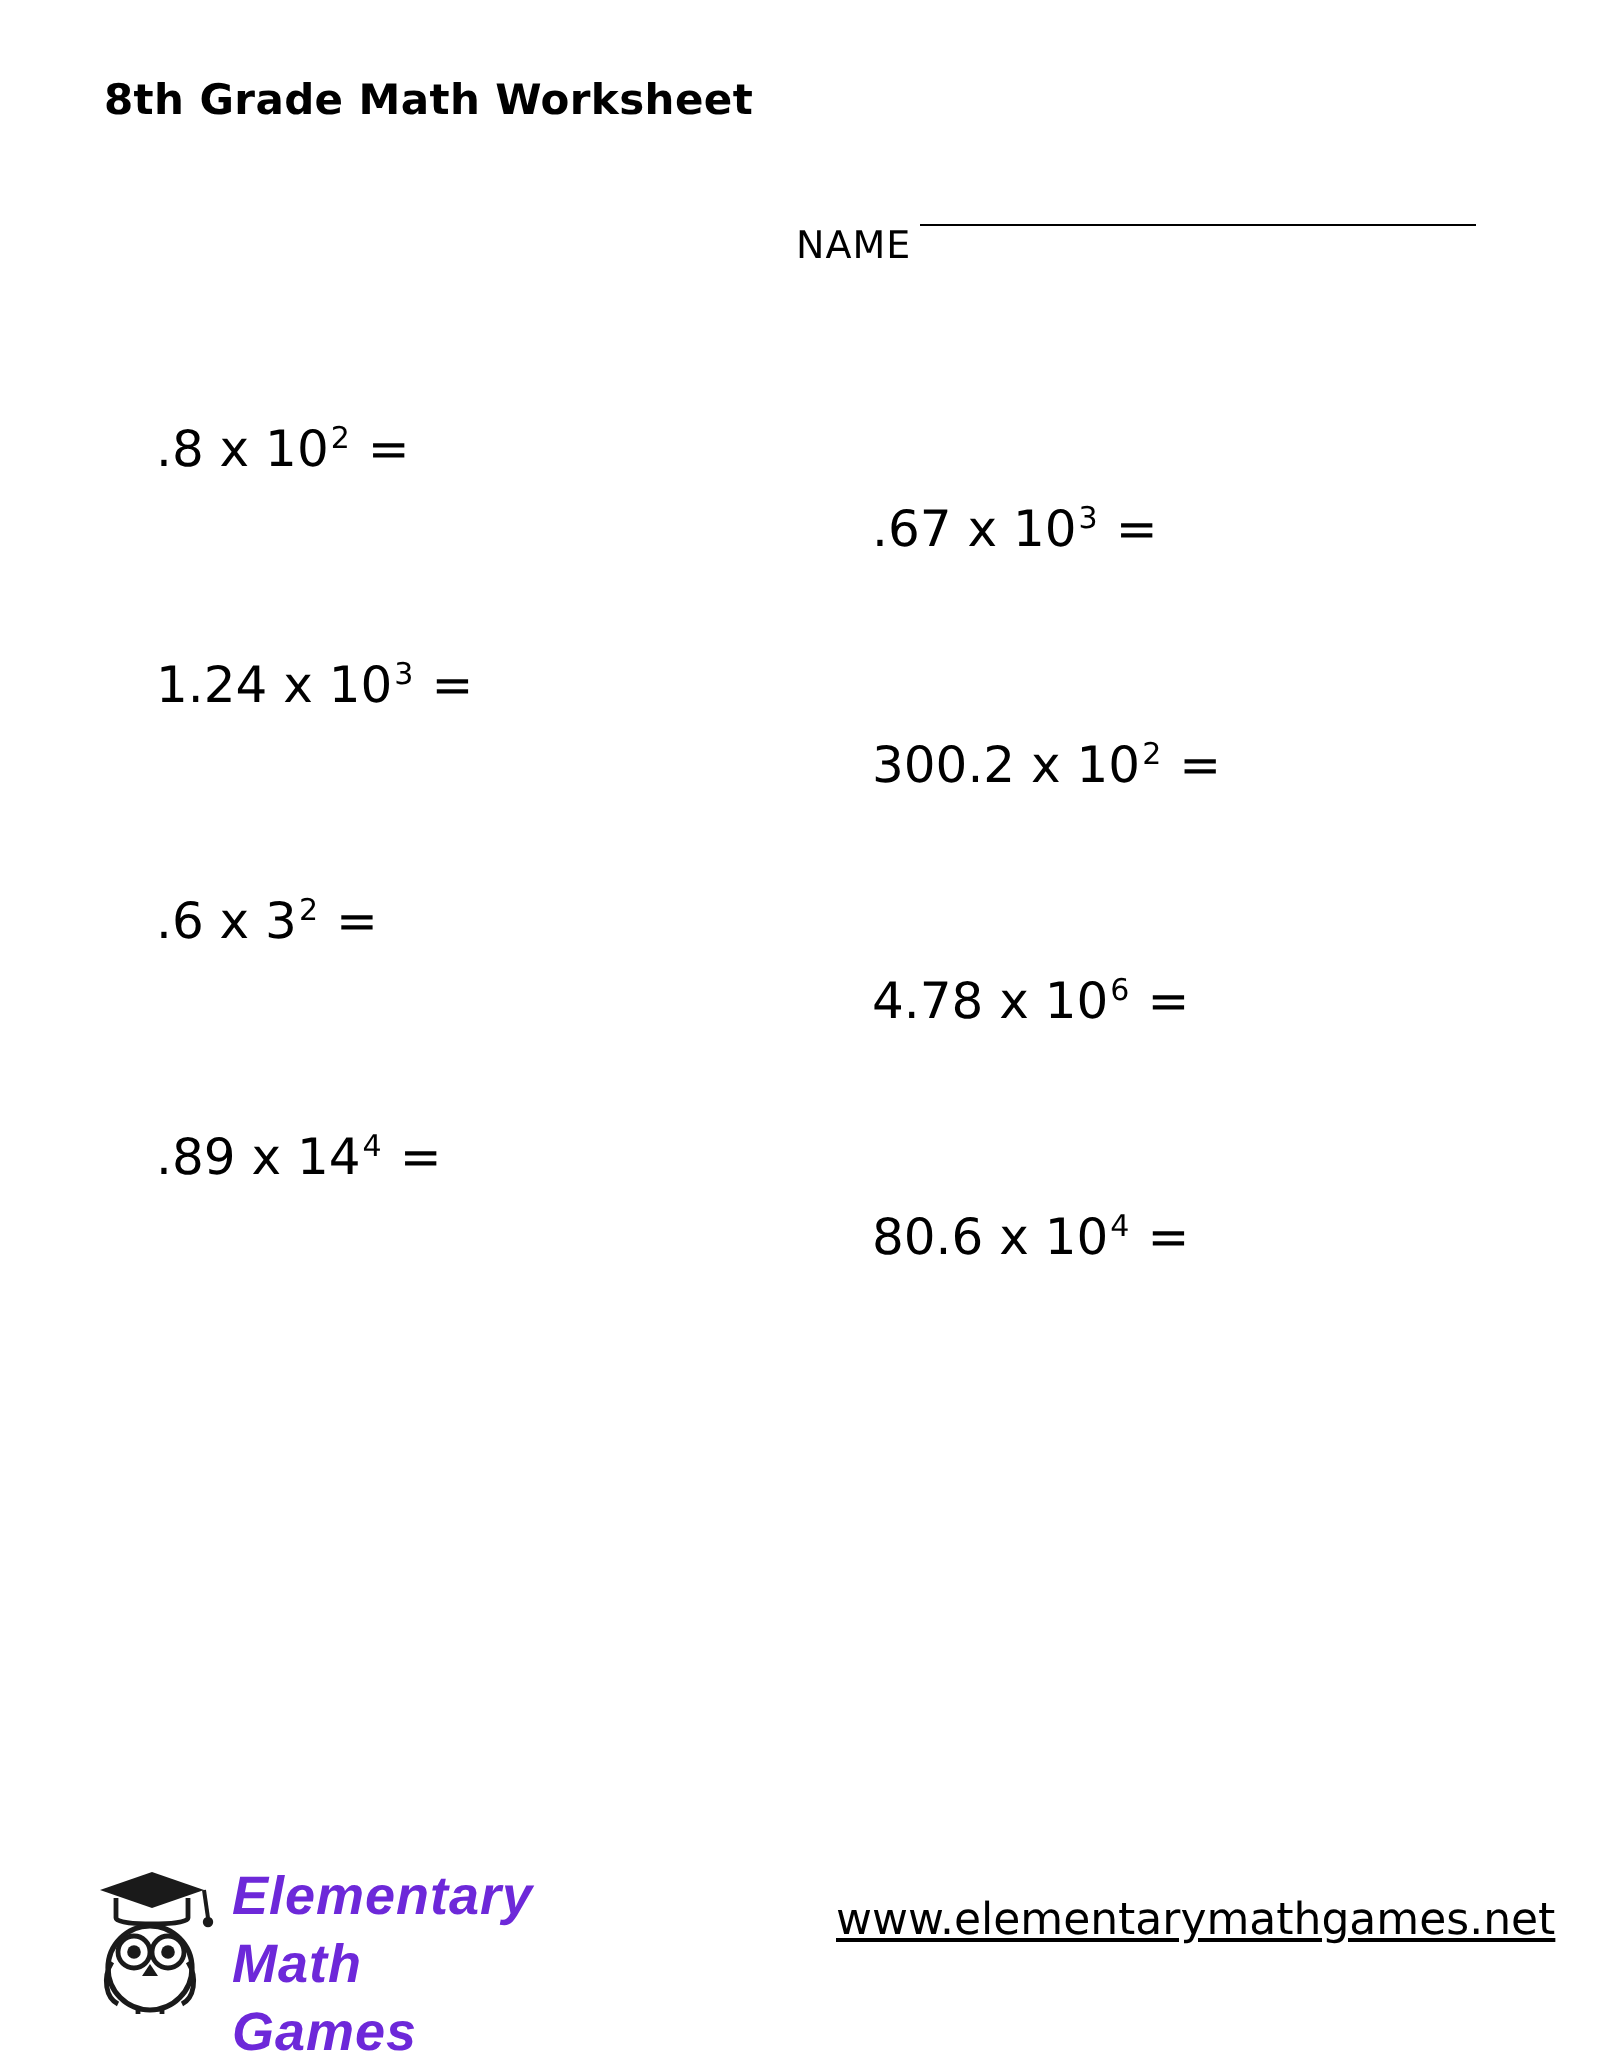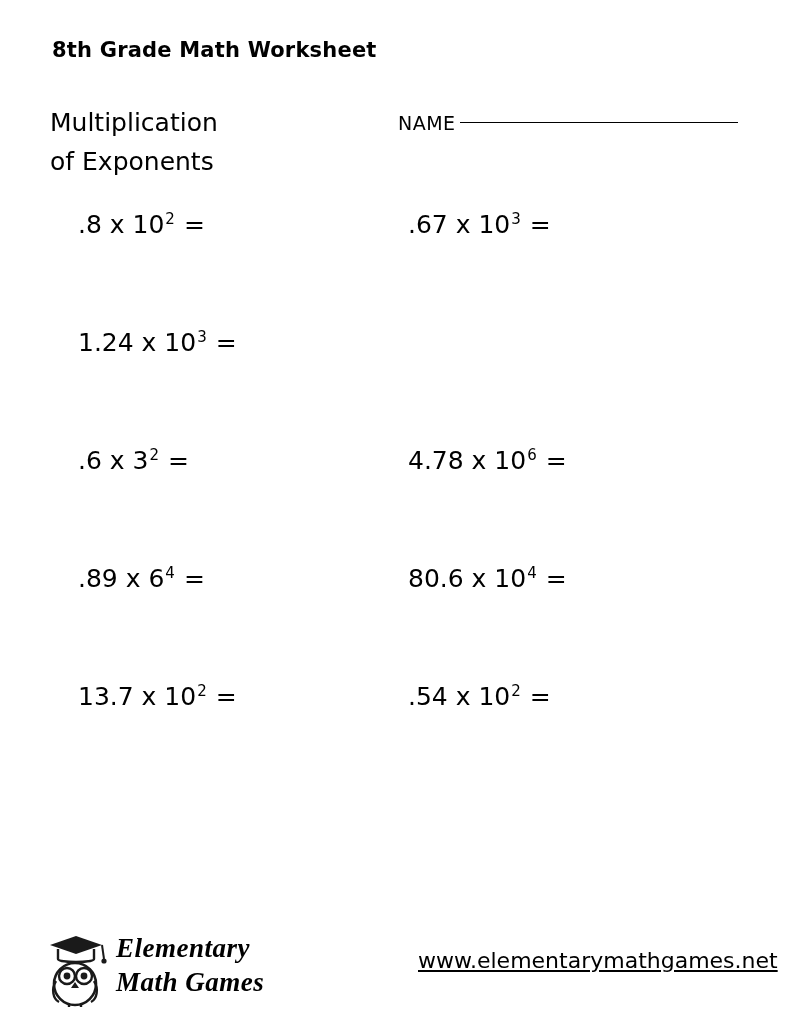--- a/index.html
+++ b/index.html
@@ -44,21 +44,21 @@
   .worksheet-subtitle .line2 {
     display: block;
   }
 
   
   .name-block {
     position: absolute;
     left: 398px;
     top: 112px;
     display: flex;
-    align-items: center;
+    align-items: flex-start;
   }
   .name-label {
     font-size: 19px;
     letter-spacing: 0.5px;
     padding-bottom: 2px;
   }
   .name-rule {
     width: 278px;
     height: 0;
     border-bottom: 1.6px solid #000;
@@ -77,21 +77,21 @@
     position: relative;
     height: 118px;
   }
   .problem {
     position: absolute;
     font-size: 25px;
     white-space: nowrap;
     line-height: 1;
   }
   .problem.col-left  { left: 78px; }
-  .problem.col-right { left: 408px; }
+  .problem.col-right { left: 436px; margin-top: 40px; }
 
   .problem sup {
     font-size: 15px;
     vertical-align: super;
     line-height: 0;
     padding-left: 1px;
   }
   .problem .eq {
     padding-left: 9px;
   }
@@ -104,22 +104,22 @@
     width: 240px;
     height: 86px;
   }
   .logo-text {
     position: absolute;
     left: 80px;
     top: 6px;
     font-size: 27px;
     font-weight: bold;
     font-style: italic;
-    font-family: Liberation Serif, serif;
-    color: #000000;
+    font-family: Liberation Sans, sans-serif;
+    color: #6d28d9;
     line-height: 34px;
     letter-spacing: 0.5px;
   }
   .logo-owl {
     position: absolute;
     left: 6px;
     top: 4px;
     width: 70px;
     height: 78px;
   }
@@ -133,55 +133,48 @@
     text-decoration: underline;
   }
 </style>
 </head>
 <body>
 
 <div class="sheet">
 
   <div class="worksheet-title">8th Grade Math Worksheet</div>
 
-  <div class="worksheet-subtitle">
-    <span class="line1">Multiplication</span>
-    <span class="line2">of Exponents</span>
-  </div>
 
   <div class="name-block">
     <span class="name-label">NAME</span>
     <span class="name-rule"></span>
   </div>
 
   <div class="problems">
 
     <div class="prob-row">
       <div class="problem col-left"><span>.8 x 10</span><sup>2</sup><span class="eq">=</span></div>
       <div class="problem col-right"><span>.67 x 10</span><sup>3</sup><span class="eq">=</span></div>
     </div>
 
     <div class="prob-row">
       <div class="problem col-left"><span>1.24 x 10</span><sup>3</sup><span class="eq">=</span></div>
+      <div class="problem col-right"><span>300.2 x 10</span><sup>2</sup><span class="eq">=</span></div>
     </div>
 
     <div class="prob-row">
       <div class="problem col-left"><span>.6 x 3</span><sup>2</sup><span class="eq">=</span></div>
       <div class="problem col-right"><span>4.78 x 10</span><sup>6</sup><span class="eq">=</span></div>
     </div>
 
     <div class="prob-row">
-      <div class="problem col-left"><span>.89 x 6</span><sup>4</sup><span class="eq">=</span></div>
+      <div class="problem col-left"><span>.89 x 14</span><sup>4</sup><span class="eq">=</span></div>
       <div class="problem col-right"><span>80.6 x 10</span><sup>4</sup><span class="eq">=</span></div>
     </div>
 
-    <div class="prob-row">
-      <div class="problem col-left"><span>13.7 x 10</span><sup>2</sup><span class="eq">=</span></div>
-      <div class="problem col-right"><span>.54  x 10</span><sup>2</sup><span class="eq">=</span></div>
-    </div>
 
 
   </div>
 
   <div class="logo">
     <svg class="logo-owl" viewBox="0 0 70 78" xmlns="http://www.w3.org/2000/svg">
 
       <polygon points="8,16 34,7 60,16 34,25" fill="#1a1a1a"></polygon>
       <path d="M16,20 L16,30 C16,34 52,34 52,30 L52,20" fill="none" stroke="#1a1a1a" stroke-width="2.4"></path>
       <line x1="60" y1="16" x2="62" y2="30" stroke="#1a1a1a" stroke-width="2"></line>

